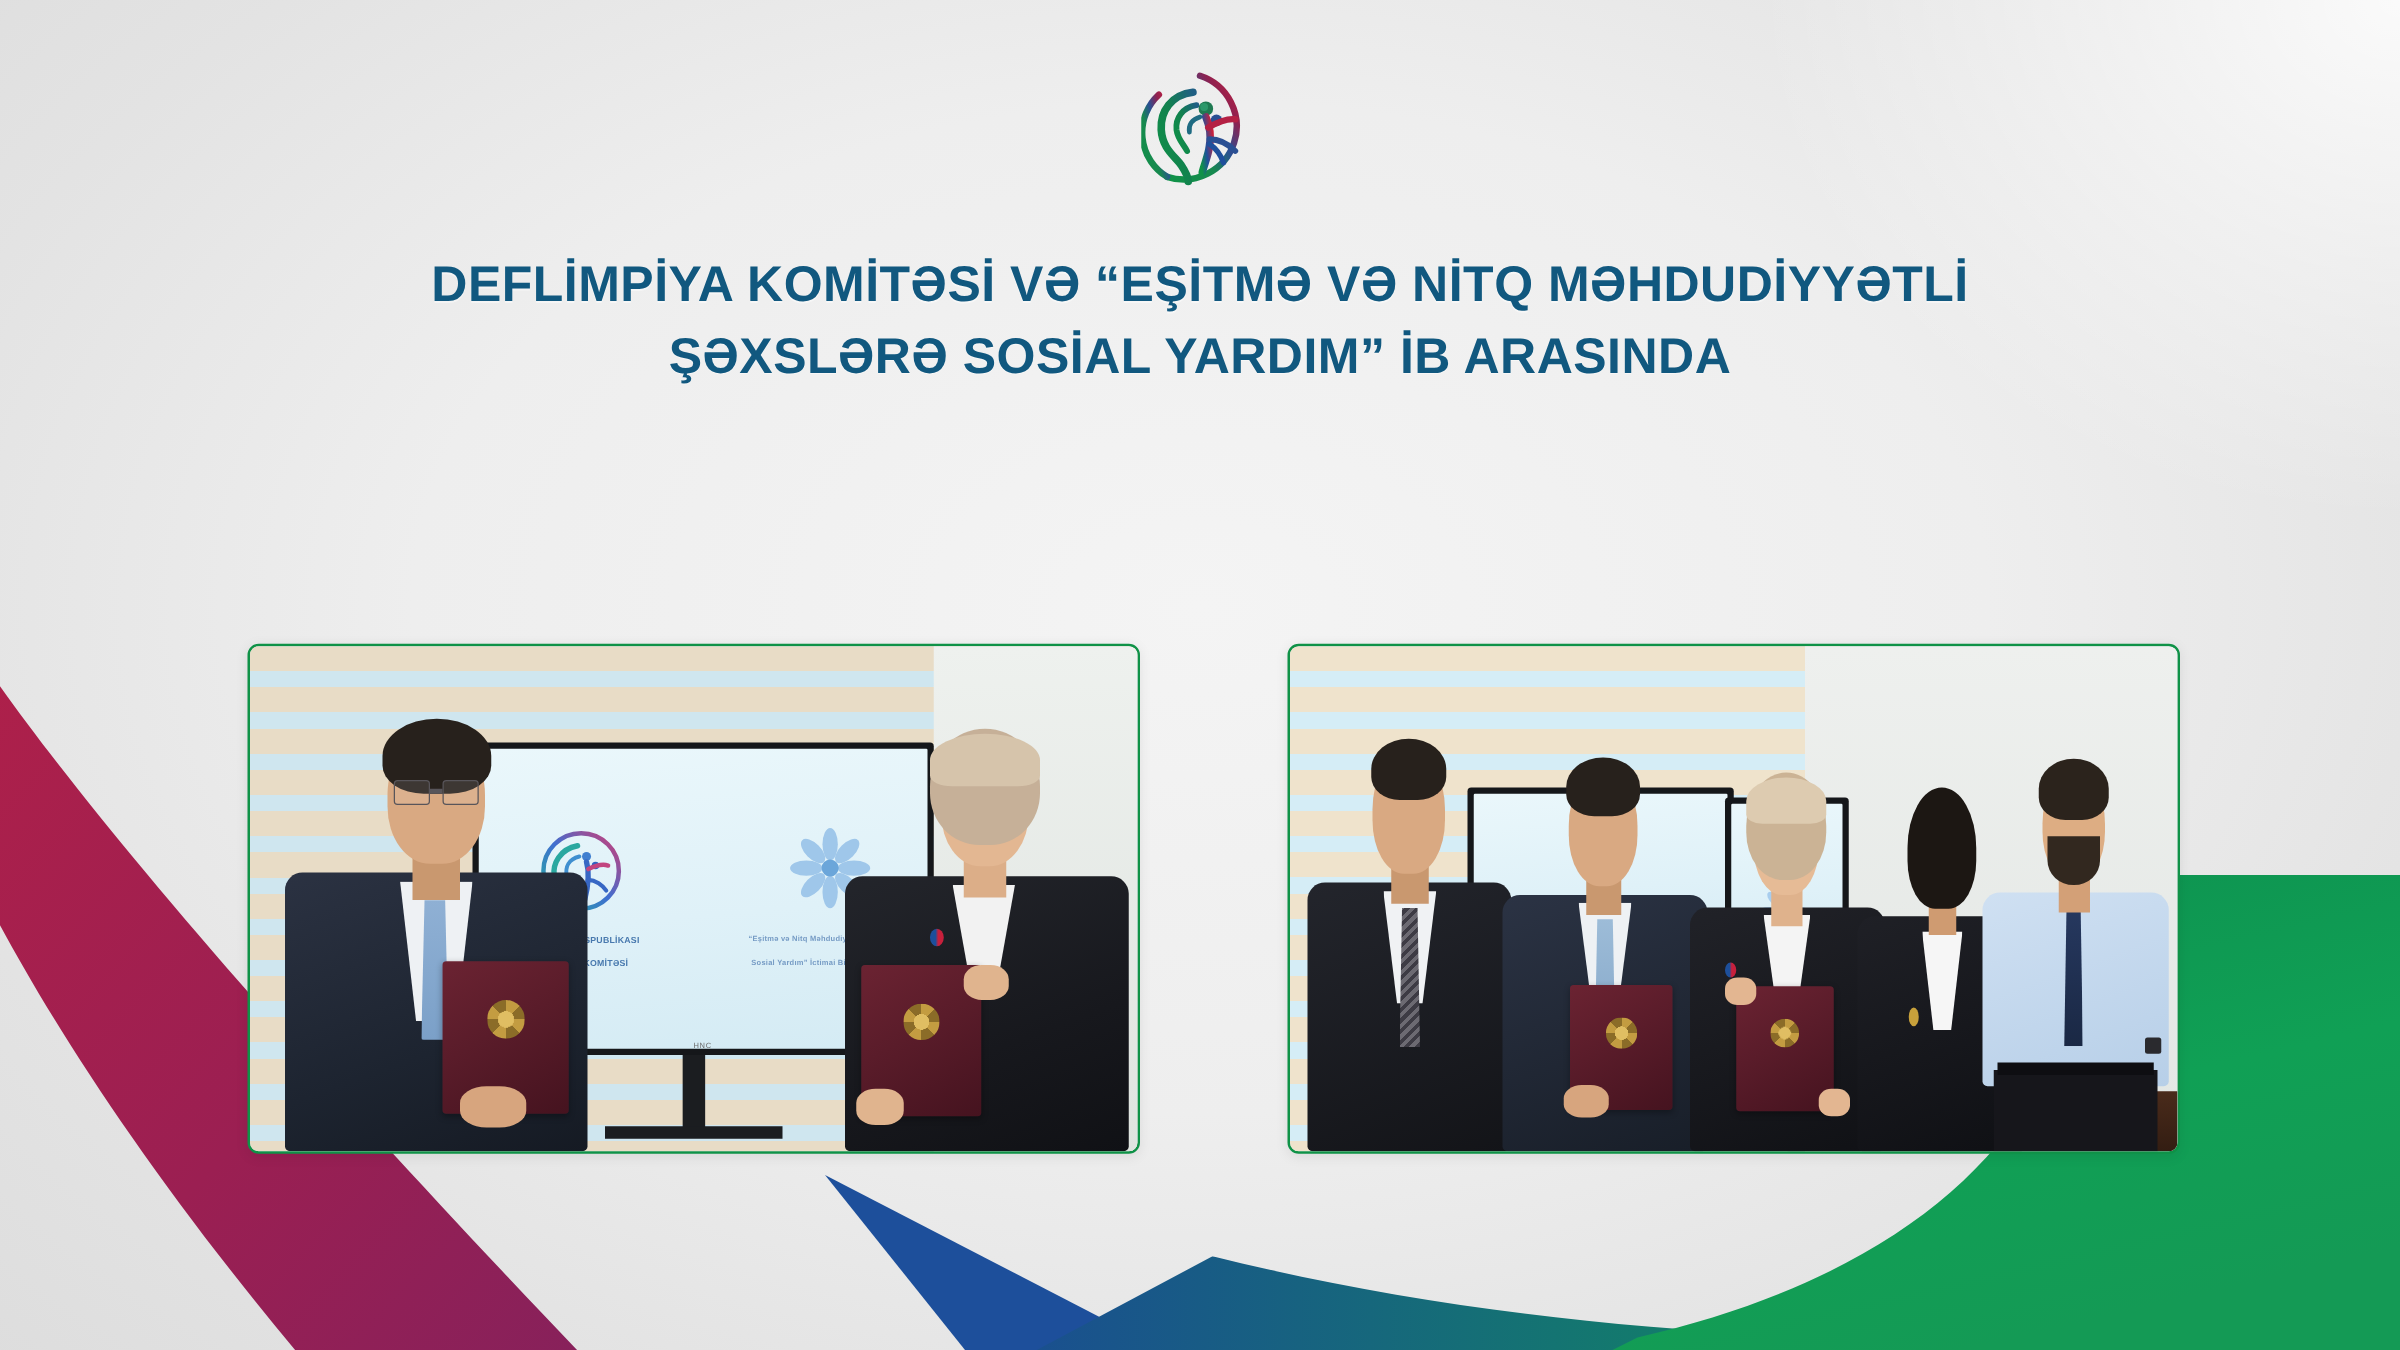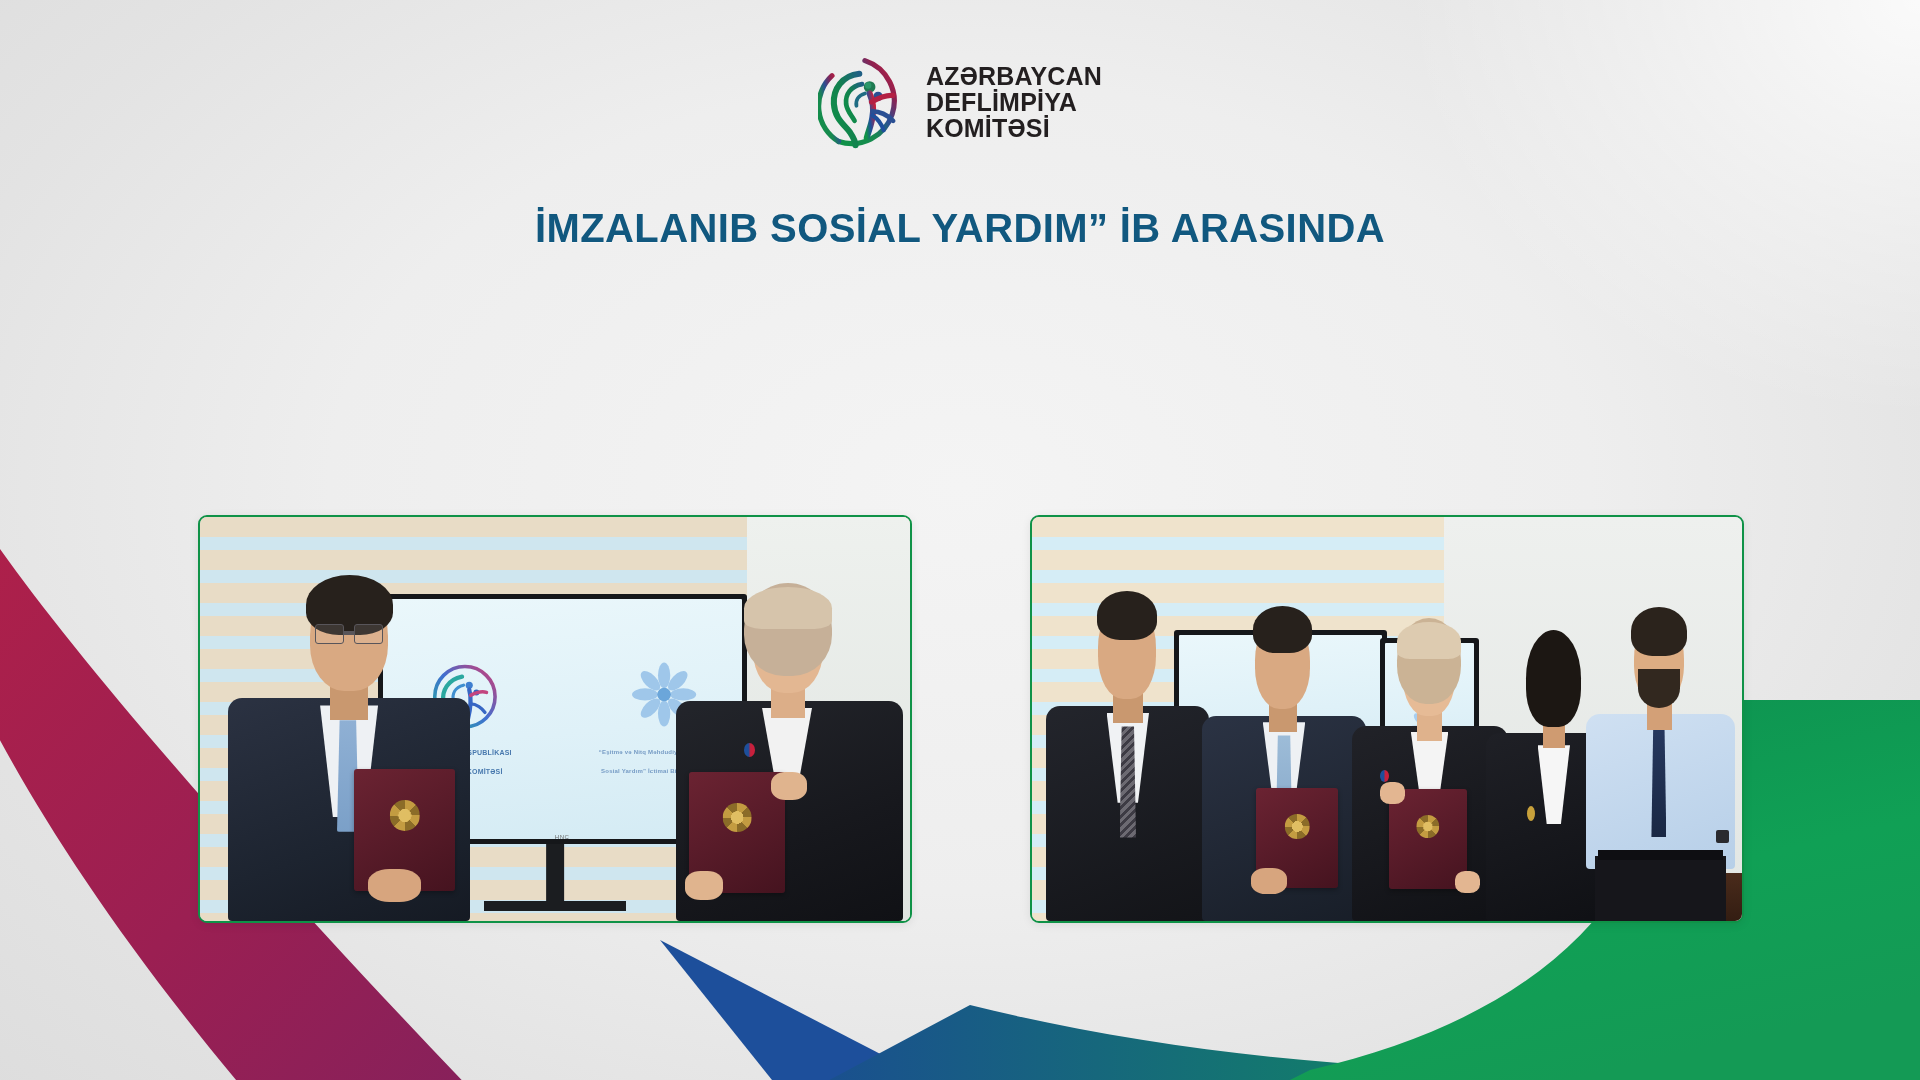--- a/index.html
+++ b/index.html
@@ -244,29 +244,25 @@
       <path d="M 50 41 C 43 43 40 48 41 54" fill="none" stroke="#1f6b83" stroke-width="4" stroke-linecap="round"></path>
 
       <circle cx="55" cy="34" r="6.2" fill="#1f7a52"></circle>
       <circle cx="53.5" cy="32.5" r="3.4" fill="#2f9e6e" opacity=".85"></circle>
       <circle cx="64" cy="44" r="5" fill="#2a4f93"></circle>
       <path d="M 55 41 C 58 48 60 56 58 66 C 57 74 54 80 52 88" fill="none" stroke="url(#figGrad)" stroke-width="6.5" stroke-linecap="round"></path>
       <path d="M 57 50 C 64 46 72 42 80 43" fill="none" stroke="#b42044" stroke-width="5.5" stroke-linecap="round"></path>
       <path d="M 58 60 C 66 60 74 64 80 70" fill="none" stroke="#2a4f93" stroke-width="5" stroke-linecap="round"></path>
       <path d="M 58 64 C 64 68 68 74 70 80" fill="none" stroke="#1f4f9c" stroke-width="4.5" stroke-linecap="round"></path>
     </svg>
-    <div id="logo-text">
-      <span>AZƏRBAYCAN</span>
-      <span>DEFLİMPİYA</span>
-      <span>KOMİTƏSİ</span>
-    </div>
   </div>
 
   <div id="headline">
-    <div class="line">İMZALANIB SOSİAL YARDIM” İB ARASINDA</div>
+    <div class="line">DEFLİMPİYA KOMİTƏSİ VƏ “EŞİTMƏ VƏ NİTQ MƏHDUDİYYƏTLİ</div>
+    <div class="line">ŞƏXSLƏRƏ SOSİAL YARDIM” İB ARASINDA</div>
   </div>
 
   <div class="photo-card" id="photo-left">
     <div class="photo-inner">
 
       <div class="blinds" style="left:0; top:0; width:100%; height:100%;"></div>
       <div class="wall" style="right:0; top:0; width:23%; height:100%; background:linear-gradient(180deg,#eef1ee,#dfe4e0);"></div>
 
       <div class="monitor" style="left:25%; top:19%; width:52%; height:62%;">
         <div class="scr">

